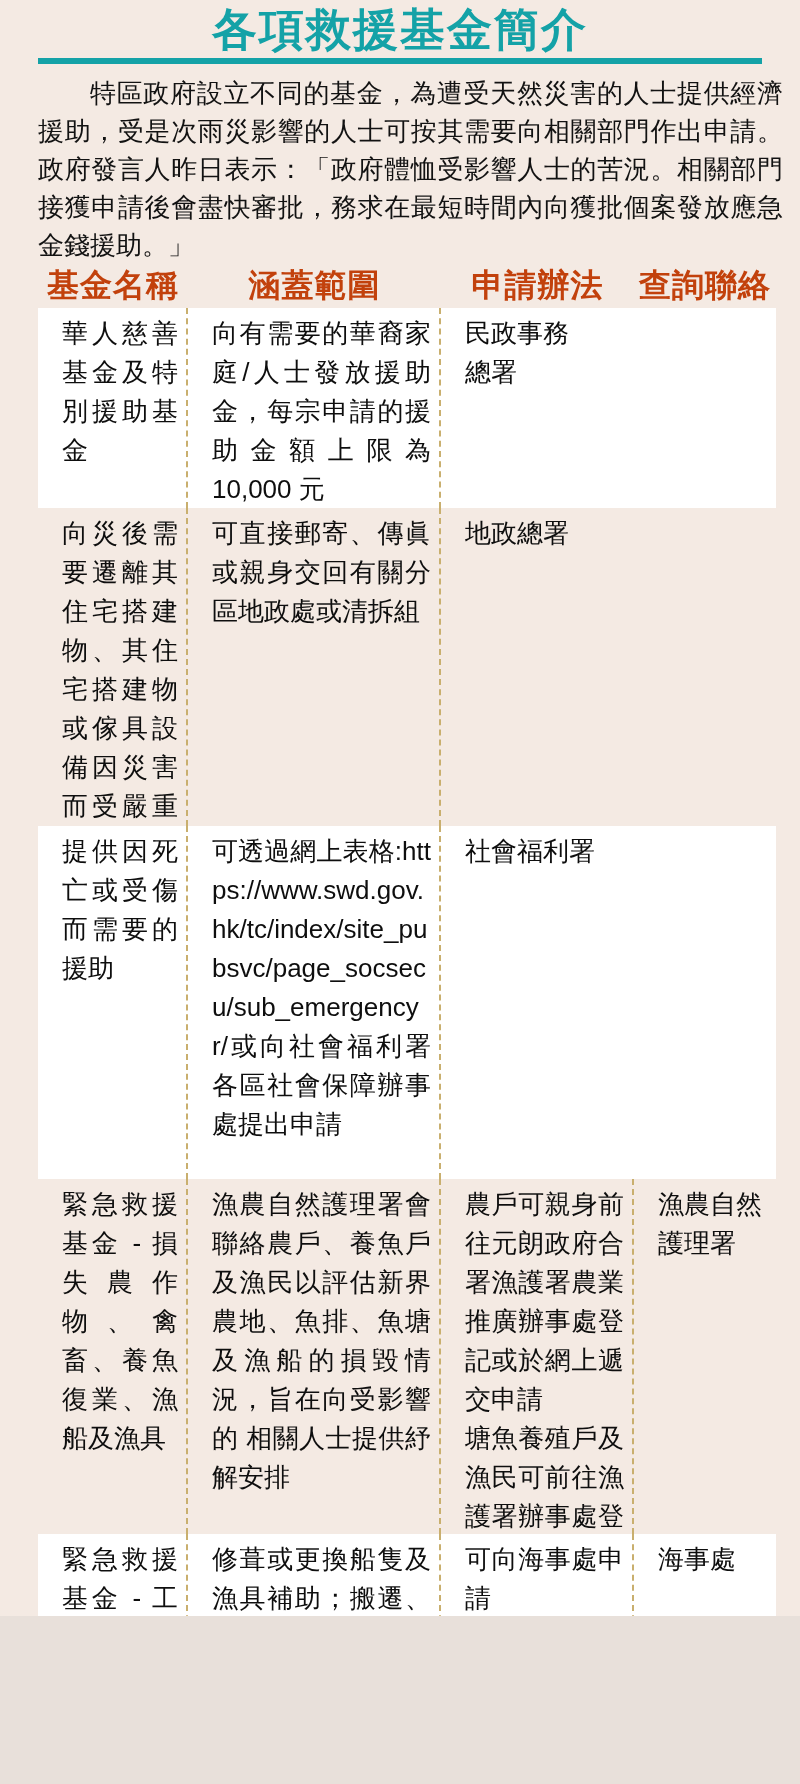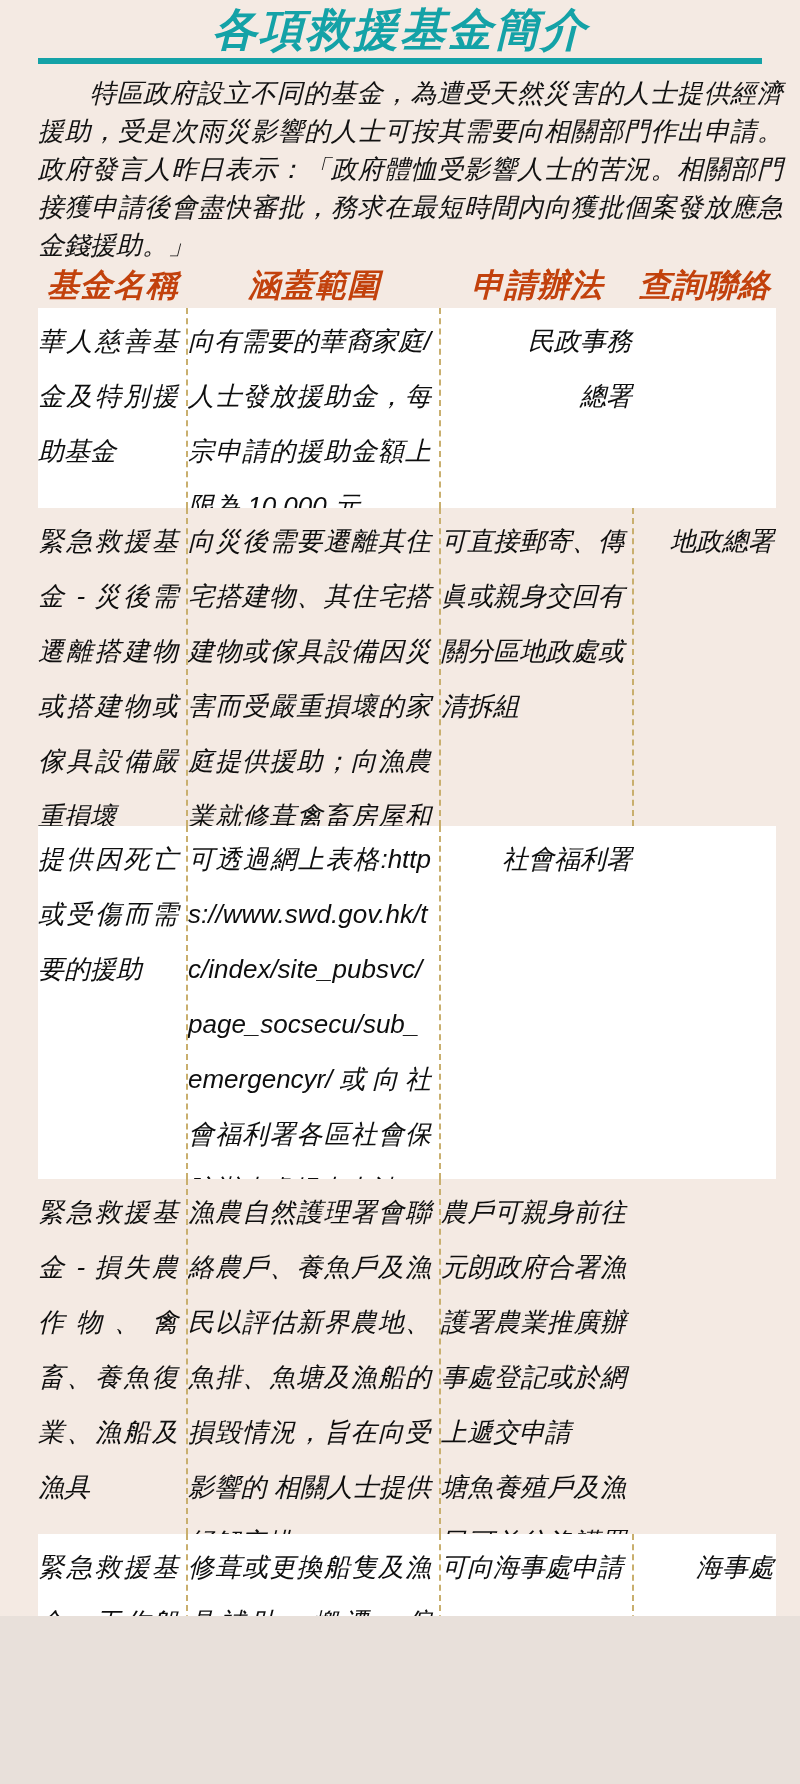--- a/index.html
+++ b/index.html
@@ -3,21 +3,20 @@
 <meta charset="utf-8">
 <style>
   html,body{margin:0;padding:0;background:#e8e0da;}
   .page{
     position:relative;
     width:800px;height:1616px;
     background:#f4eae3;
     font-family:"Liberation Sans",sans-serif;
     overflow:hidden;
     margin:0 auto;
-    font-style:italic;
   }
   .title{
     margin:0;
     padding-top:4px;
     text-align:center;
     font-family:"Liberation Serif",serif;
     font-weight:bold;
     font-size:45px;
     line-height:52px;
     color:#14a2a7;
@@ -60,30 +59,30 @@
     grid-template-columns:150px 253px 193px 142px;
     overflow:hidden;
   }
   .t-row:nth-child(odd){background:#ffffff;}
   .t-row:nth-child(1){height:200px;}
   .t-row:nth-child(2){height:318px;}
   .t-row:nth-child(3){height:353px;}
   .t-row:nth-child(4){height:355px;}
   .t-row:nth-child(5){height:199px;}
   .td{
-    padding:6px 8px 0 0;
+    padding:6px 8px 0 24px;
     font-size:26px;
-    line-height:55px;
+    line-height:39px;
     text-align:justify;
     color:#0e0e0e;
     overflow:hidden;
   }
   .td:not(:last-child){border-right:2px dashed #c9af6e;}
   .td.col3 .para{word-break:break-all;}
-  .td.col4{text-align:right;padding-right:2px;}
+  .td.col4{text-align:left;padding-right:2px;}
   .footer{
     display:flex;
     justify-content:space-between;
     margin:8px 40px 0 44px;
     font-family:"Liberation Serif",serif;
     font-size:27px;
     color:#15803d;
   }
 </style>
 </head>
@@ -111,23 +110,20 @@
         </div>
         <div class="td col2">
           <div class="para">向有需要的華裔家庭/人士發放援助金，每宗申請的援助金額上限為 10,000 元</div>
         </div>
         <div class="td col4">
           <div class="para">民政事務</div>
           <div class="para">總署</div>
         </div>
       </div>
       <div class="t-row">
-        <div class="td col1">
-          <div class="para">緊急救援基金 - 災後需遷離搭建物或搭建物或傢具設備嚴重損壞</div>
-        </div>
         <div class="td col2">
           <div class="para">向災後需要遷離其住宅搭建物、其住宅搭建物或傢具設備因災害而受嚴重損壞的家庭提供援助；向漁農業就修葺禽畜房屋和農舍被摧毀或嚴重損壞提供補助</div>
         </div>
         <div class="td col3">
           <div class="para">可直接郵寄、傳眞或親身交回有關分區地政處或清拆組</div>
         </div>
         <div class="td col4">
           <div class="para">地政總署</div>
         </div>
       </div>
@@ -146,20 +142,24 @@
         <div class="td col1">
           <div class="para">緊急救援基金 - 損失農作物、禽畜、養魚復業、漁船及漁具</div>
         </div>
         <div class="td col2">
           <div class="para">漁農自然護理署會聯絡農戶、養魚戶及漁民以評估新界農地、魚排、魚塘及漁船的損毀情況，旨在向受影響的 相關人士提供紓解安排</div>
         </div>
         <div class="td col3">
           <div class="para">農戶可親身前往元朗政府合署漁護署農業推廣辦事處登記或於網上遞交申請</div>
           <div class="para">塘魚養殖戶及漁民可前往漁護署辦事處登記，或於網上遞交申請</div>
         </div>
+        <div class="td col4">
+          <div class="para">漁農自然</div>
+          <div class="para">護理署</div>
+        </div>
       </div>
       <div class="t-row">
         <div class="td col1">
           <div class="para">緊急救援基金 - 工作船及住家艇</div>
         </div>
         <div class="td col2">
           <div class="para">修葺或更換船隻及漁具補助；搬遷、傢具、地盤平整和修葺補助，和家庭設備嚴重損壞的補助</div>
         </div>
         <div class="td col3">
           <div class="para">可向海事處申請</div>

